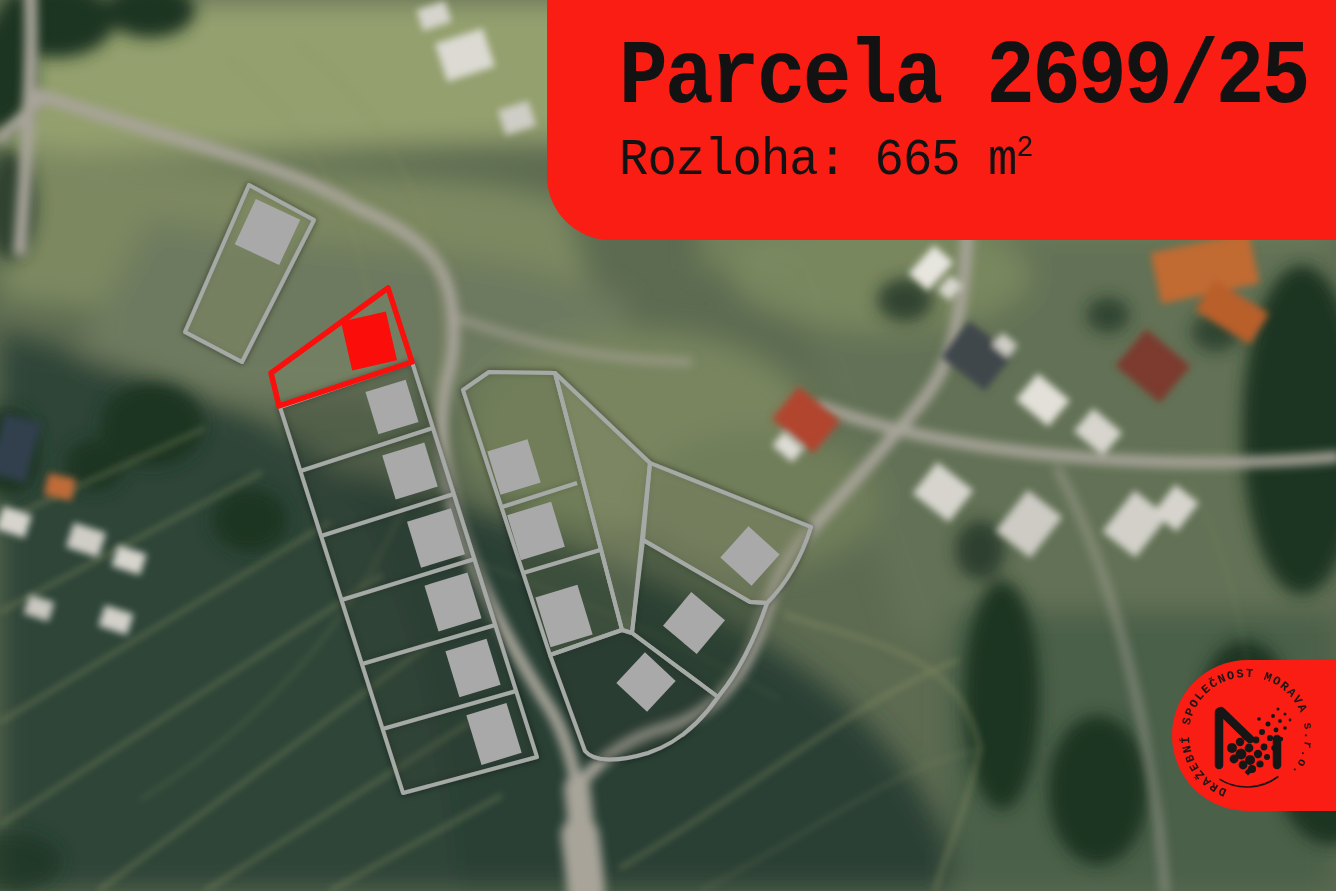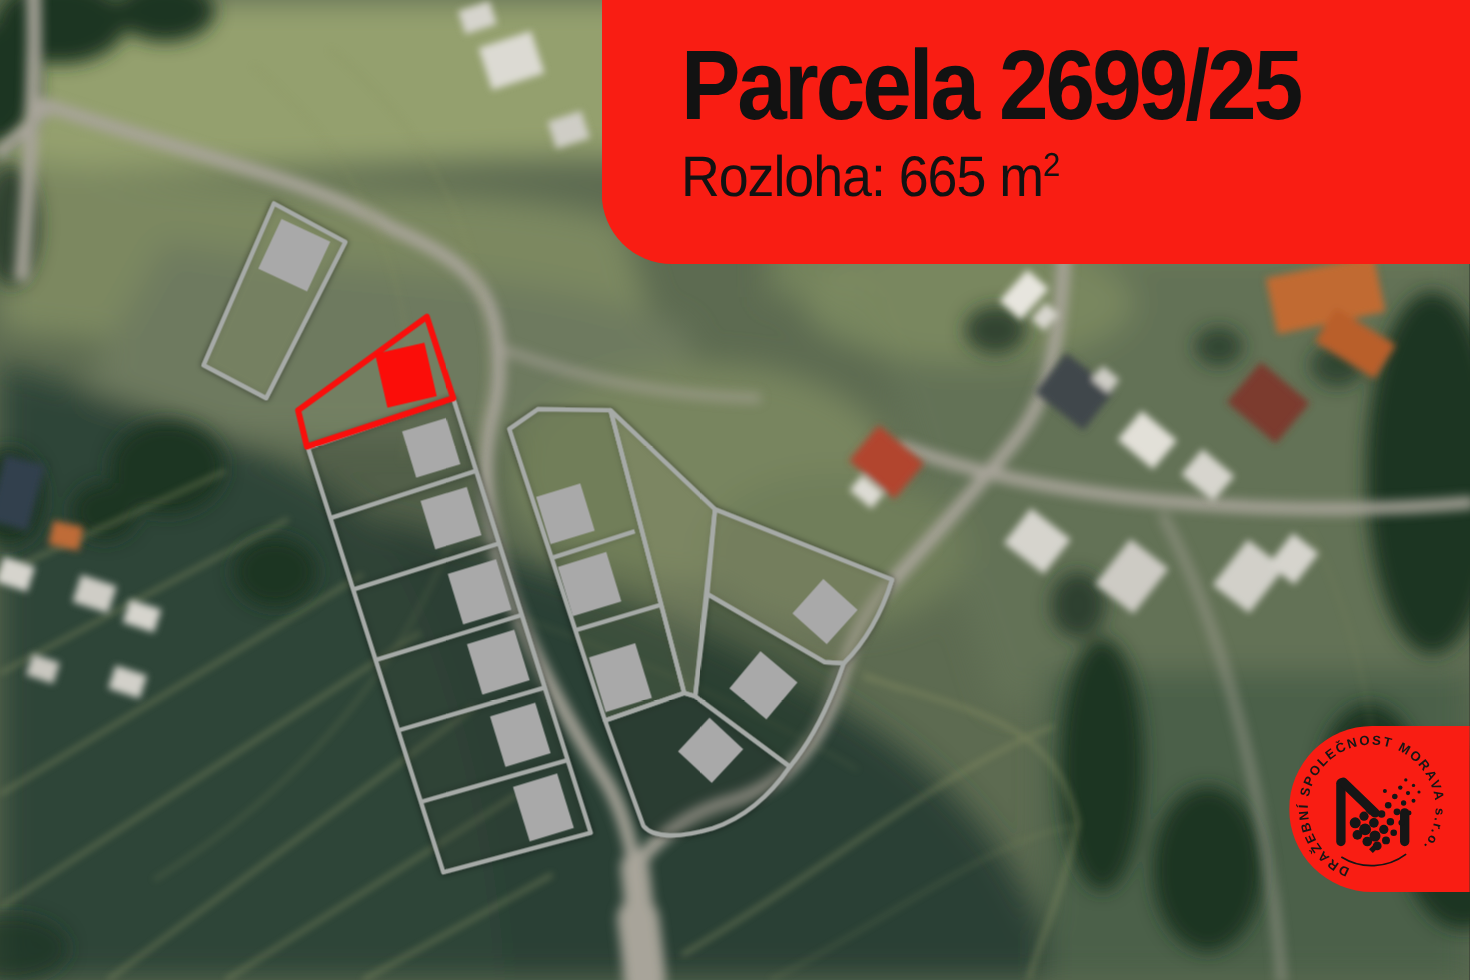--- a/index.html
+++ b/index.html
@@ -1,18 +1,18 @@
 <!DOCTYPE html>
 <html><head>
 <meta charset="utf-8">
 <style>
   html,body{margin:0;padding:0;background:#222;}
   .stage{
     position:relative;width:1336px;height:891px;overflow:hidden;
-    font-family:Liberation Sans, sans-serif;background:#5d6b51;
+    font-family:Liberation Mono, monospace;background:#5d6b51;
   }
   .map-svg{position:absolute;left:0;top:0;}
   
   .banner{
     position:absolute;left:547px;top:0;right:0;height:240px;
     background:#f91d13;border-radius:0 0 0 64px;color:#121212;
     padding:33px 0 0 72px;box-sizing:border-box;
   }
   .banner-title{
     font-size:90px;font-weight:bold;line-height:1.0;letter-spacing:-3px;

